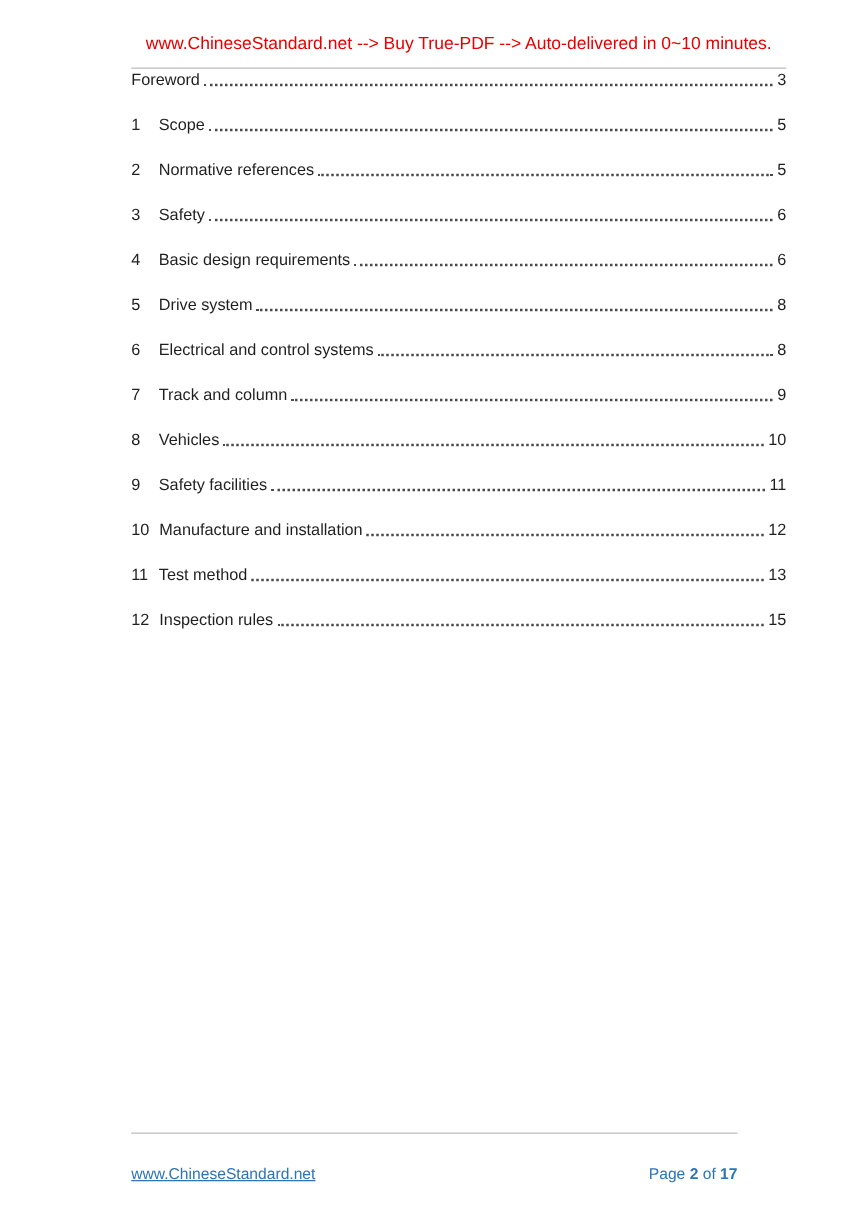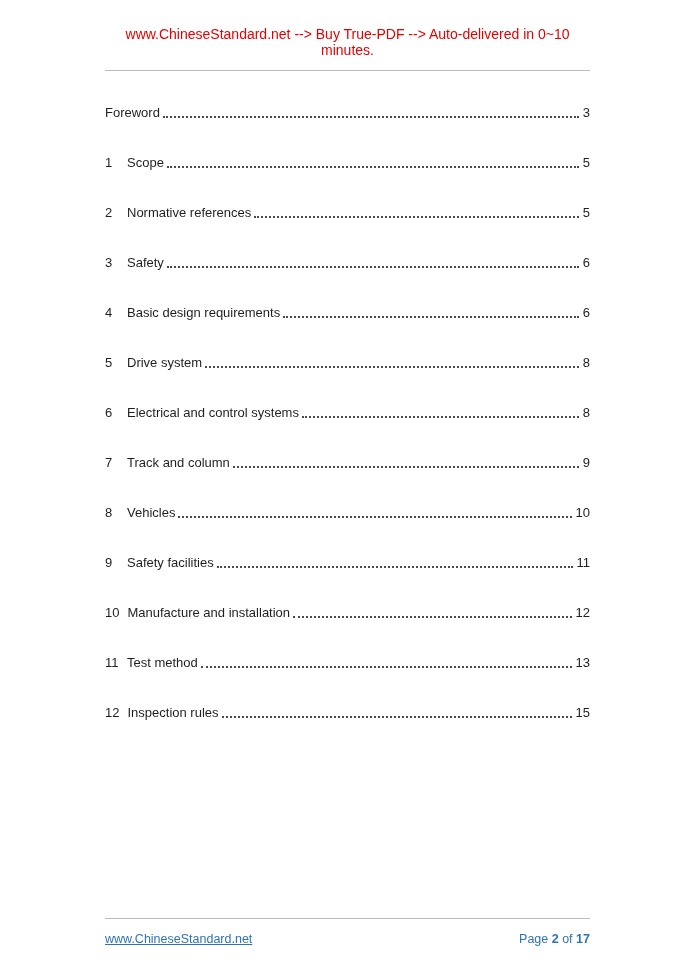--- a/index.html
+++ b/index.html
@@ -16,21 +16,21 @@
   }
   .page {
     position: relative;
     width: 693px;
     height: 980px;
     margin: 0 auto;
     background: #ffffff;
     overflow: hidden;
   }
   .content {
-    padding: 0 103px 0 105px;
+    padding: 0 64px 0 105px;
   }
   .header {
     padding-top: 26px;
     text-align: center;
   }
   .notice {
     color: var(--accent-red);
     font-size: 14px;
     line-height: 16px;
     cursor: pointer;
@@ -52,21 +52,20 @@
     text-align: center;
     font-size: 17px;
     font-weight: bold;
     color: #111;
   }
   .toc { font-size: 13px; line-height: 17px; }
   .toc-row {
     display: flex;
     align-items: flex-end;
     margin-bottom: 19px;
-    margin-top: 33px;
   }
   .toc-num {
     flex: none;
     min-width: 14px;
     margin-right: 8px;
     white-space: nowrap;
   }
   .toc-label { flex: none; white-space: nowrap; }
   .toc-dots {
     flex: 1 1 auto;
@@ -78,21 +77,21 @@
   .appendix-line1 {
     margin-bottom: 19px;
     white-space: nowrap;
   }
   .footer {
     position: absolute;
     left: 105px;
     right: 103px;
     bottom: 34px;
     border-top: 1px solid var(--rule);
-    padding-top: 13px;
+    padding-top: 25px;
     display: flex;
     justify-content: space-between;
     align-items: baseline;
     font-size: 12.5px;
     gap: 36px;
   }
   .footer-link {
     color: var(--accent-blue);
     text-decoration: underline;
     cursor: pointer;

